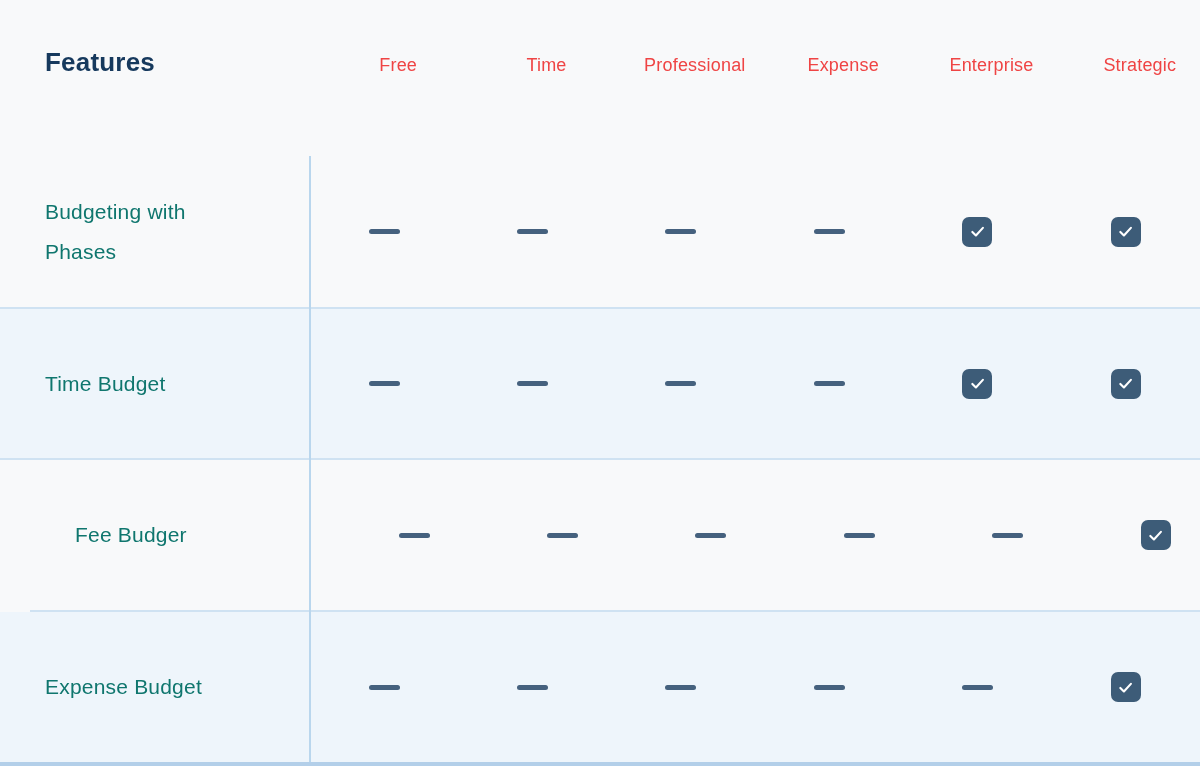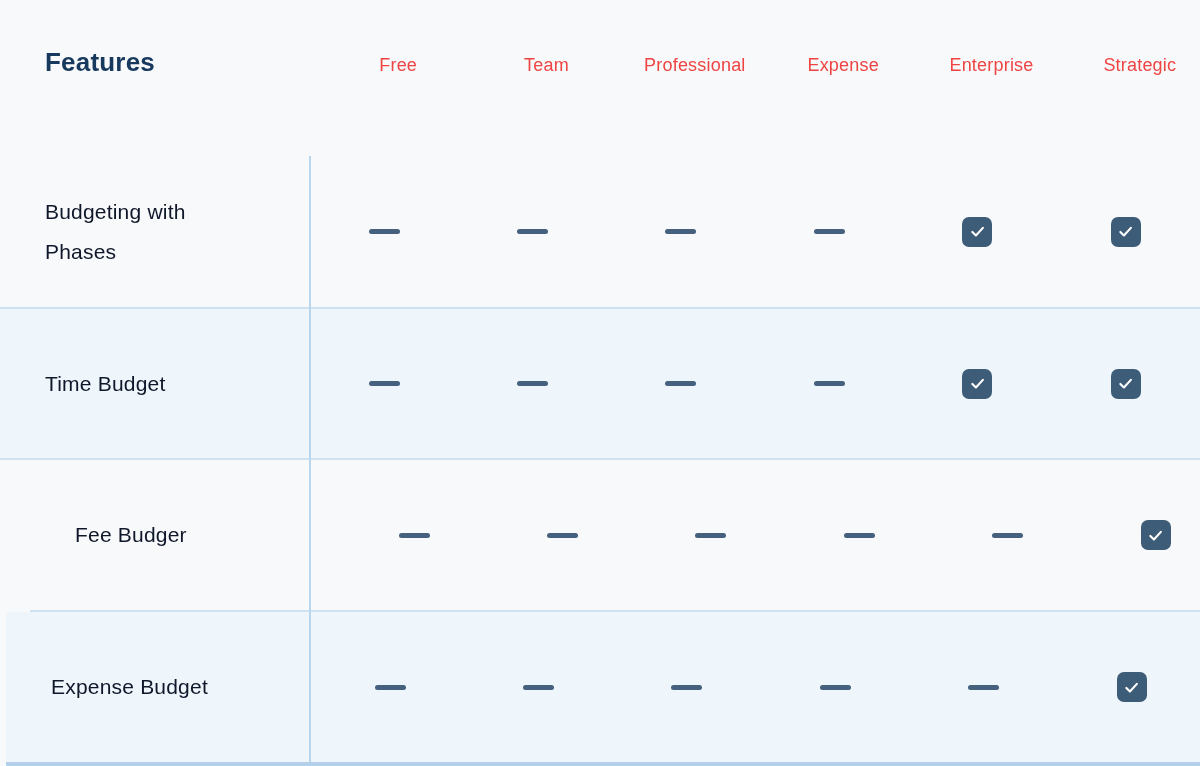--- a/index.html
+++ b/index.html
@@ -45,32 +45,32 @@
   }
 
   
   .feature-row {
     display: flex;
     border-bottom: 2px solid #cfe2f2;
   }
   .feature-row.r0 { height: 153px; background: transparent; }
   .feature-row.r1 { height: 151px; background: #eef5fb; }
   .feature-row.r2 { height: 152px; background: transparent; margin-left: 30px; }
-  .feature-row.r3 { height: 154px; background: #eef5fb; border-bottom: 4px solid #b3cfe9; margin-left: 6px; }
+  .feature-row.r3 { height: 154px; background: #eef5fb; border-bottom: 4px solid #b3cfe9; }
 
   .feature-label {
     flex: 0 0 310px;
     display: flex;
     align-items: center;
     padding-left: 45px;
     padding-right: 72px;
     font-size: 21px;
     line-height: 40px;
     letter-spacing: 0.2px;
-    color: #0f172a;
+    color: #0f766e;
   }
   .cells {
     flex: 1;
     display: flex;
   }
   .cell {
     flex: 0 0 148.33px;
     display: flex;
     align-items: center;
     justify-content: center;
@@ -102,21 +102,21 @@
 </style>
 </head>
 <body>
 
 <div class="table-wrap">
 
   <div class="header-row">
     <div class="features-title">Features</div>
     <div class="plan-headers">
       <div class="plan-col">Free</div>
-      <div class="plan-col">Team</div>
+      <div class="plan-col">Time</div>
       <div class="plan-col">Professional</div>
       <div class="plan-col">Expense</div>
       <div class="plan-col">Enterprise</div>
       <div class="plan-col">Strategic</div>
     </div>
   </div>
 
   <div class="divider-v"></div>
 
   <div>

